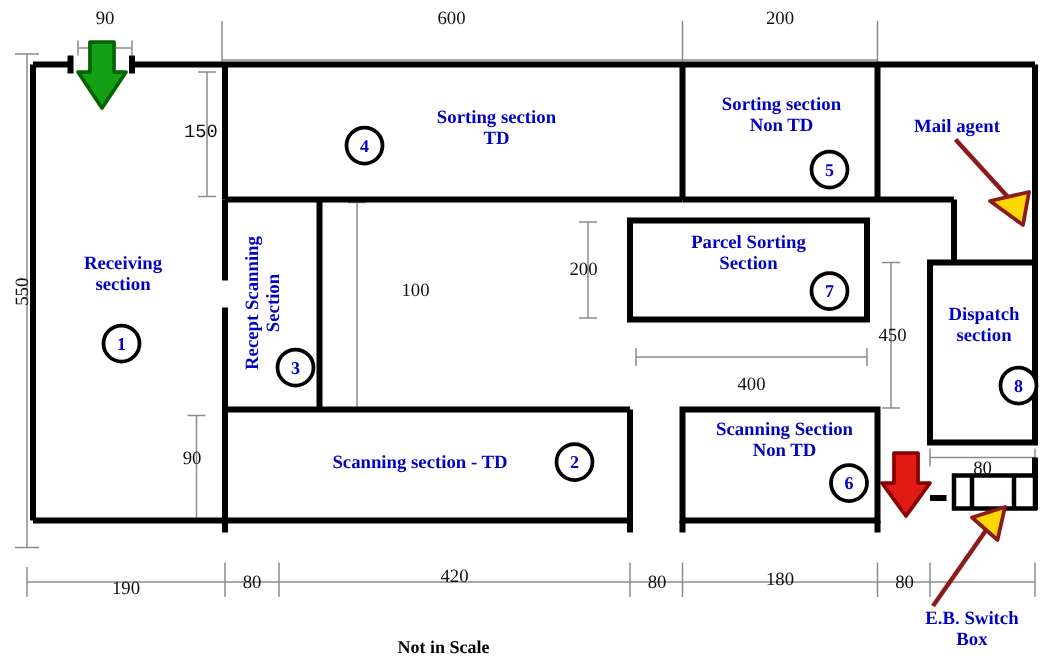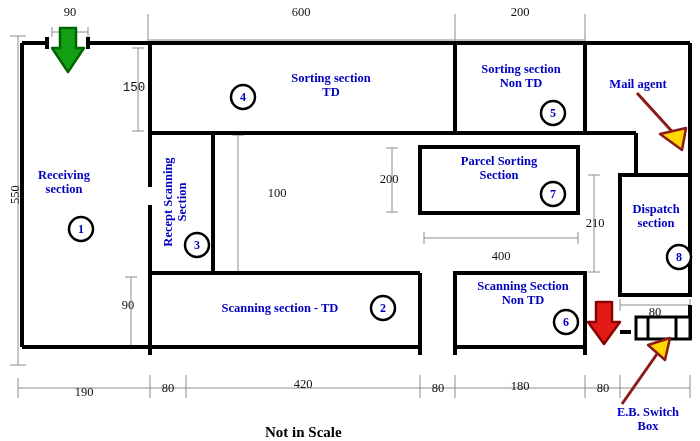--- a/index.html
+++ b/index.html
@@ -5,21 +5,21 @@
   html,body{margin:0;padding:0;background:#ffffff;}
   body{width:700px;height:441px;position:relative;overflow:hidden;
        font-family:"Liberation Serif",serif;}
   #stage{position:absolute;left:0;top:0;width:700px;height:441px;}
   svg{position:absolute;left:0;top:0;}
   .lbl{position:absolute;color:#0000bf;font-weight:bold;font-size:12.5px;
        line-height:14px;text-align:center;white-space:pre-line;
        font-family:"Liberation Serif",serif;}
   .dim{position:absolute;color:#111111;font-size:12.5px;
        font-family:"Liberation Serif",serif;text-align:center;}
-  .note{position:absolute;color:#000000;font-weight:bold;font-size:15px;
+  .note{position:absolute;color:#000000;font-weight:bold;font-size:12px;
         font-family:"Liberation Serif",serif;}
   .rot90{transform:rotate(-90deg);transform-origin:center center;}
   .num{position:absolute;color:#0000bf;font-weight:bold;font-size:12px;
        font-family:"Liberation Serif",serif;text-align:center;
        width:22px;height:22px;line-height:22px;}
 </style>
 </head>
 <body>
 
 <div id="stage">
@@ -137,21 +137,21 @@
       <circle cx="383" cy="308" r="12"></circle>
       <circle cx="197" cy="245" r="12"></circle>
       <circle cx="243" cy="97" r="12"></circle>
       <circle cx="553" cy="113" r="12"></circle>
       <circle cx="566" cy="322" r="12"></circle>
       <circle cx="553" cy="194" r="12"></circle>
       <circle cx="679" cy="257" r="12"></circle>
     </g>
   </svg>
 
-  <div class="lbl" style="left:17px;top:168px;width:94px;">Receiving
+  <div class="lbl" style="left:35px;top:168px;width:94px;">Receiving
 section</div>
   <div class="num" style="left:70px;top:218px;">1</div>
 
   <div class="lbl" style="left:205px;top:301px;width:150px;">Scanning section - TD</div>
   <div class="num" style="left:372px;top:297px;">2</div>
 
   <div class="lbl rot90" style="left:110px;top:188px;width:130px;">Recept Scanning
 Section</div>
   <div class="num" style="left:186px;top:234px;">3</div>
 
@@ -184,21 +184,21 @@
   <div class="dim" style="left:281px;top:5px;width:40px;">600</div>
   <div class="dim" style="left:500px;top:5px;width:40px;">200</div>
 
   <div class="dim rot90" style="left:-5px;top:187px;width:40px;">550</div>
 
   <div class="dim" style="left:119px;top:81px;width:30px;font-family:Liberation Mono, monospace;">150</div>
   <div class="dim" style="left:240px;top:186px;width:34px;margin-left:20px;">100</div>
   <div class="dim" style="left:113px;top:298px;width:30px;">90</div>
   <div class="dim" style="left:372px;top:172px;width:34px;">200</div>
   <div class="dim" style="left:481px;top:249px;width:40px;">400</div>
-  <div class="dim" style="left:577px;top:216px;width:36px;">210</div>
+  <div class="dim" style="left:577px;top:216px;width:36px;">450</div>
   <div class="dim" style="left:640px;top:305px;width:30px;">80</div>
 
   <div class="dim" style="left:63px;top:385px;width:42px;">190</div>
   <div class="dim" style="left:152px;top:381px;width:32px;">80</div>
   <div class="dim" style="left:283px;top:377px;width:40px;">420</div>
   <div class="dim" style="left:422px;top:381px;width:32px;">80</div>
   <div class="dim" style="left:500px;top:379px;width:40px;">180</div>
   <div class="dim" style="left:587px;top:381px;width:32px;">80</div>
 
   <div class="note" style="left:265px;top:424px;">Not in Scale</div>

